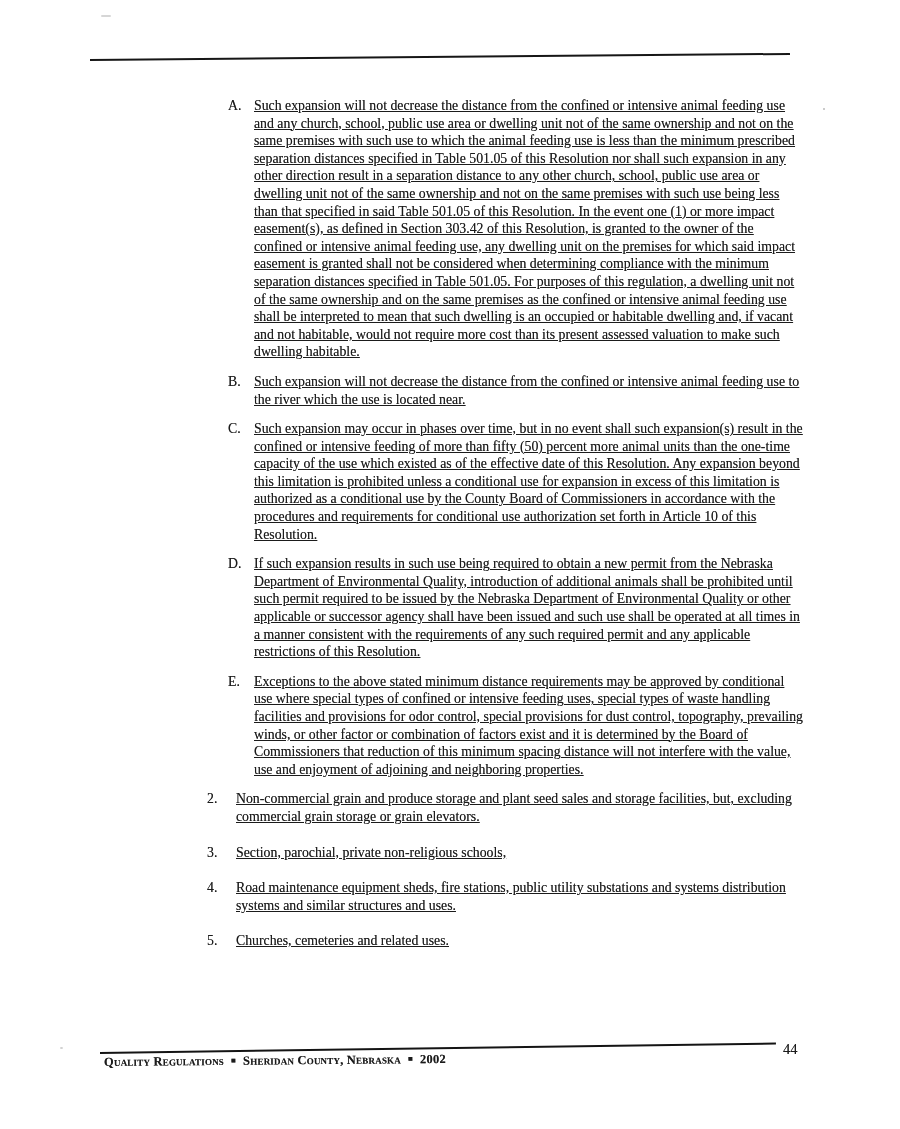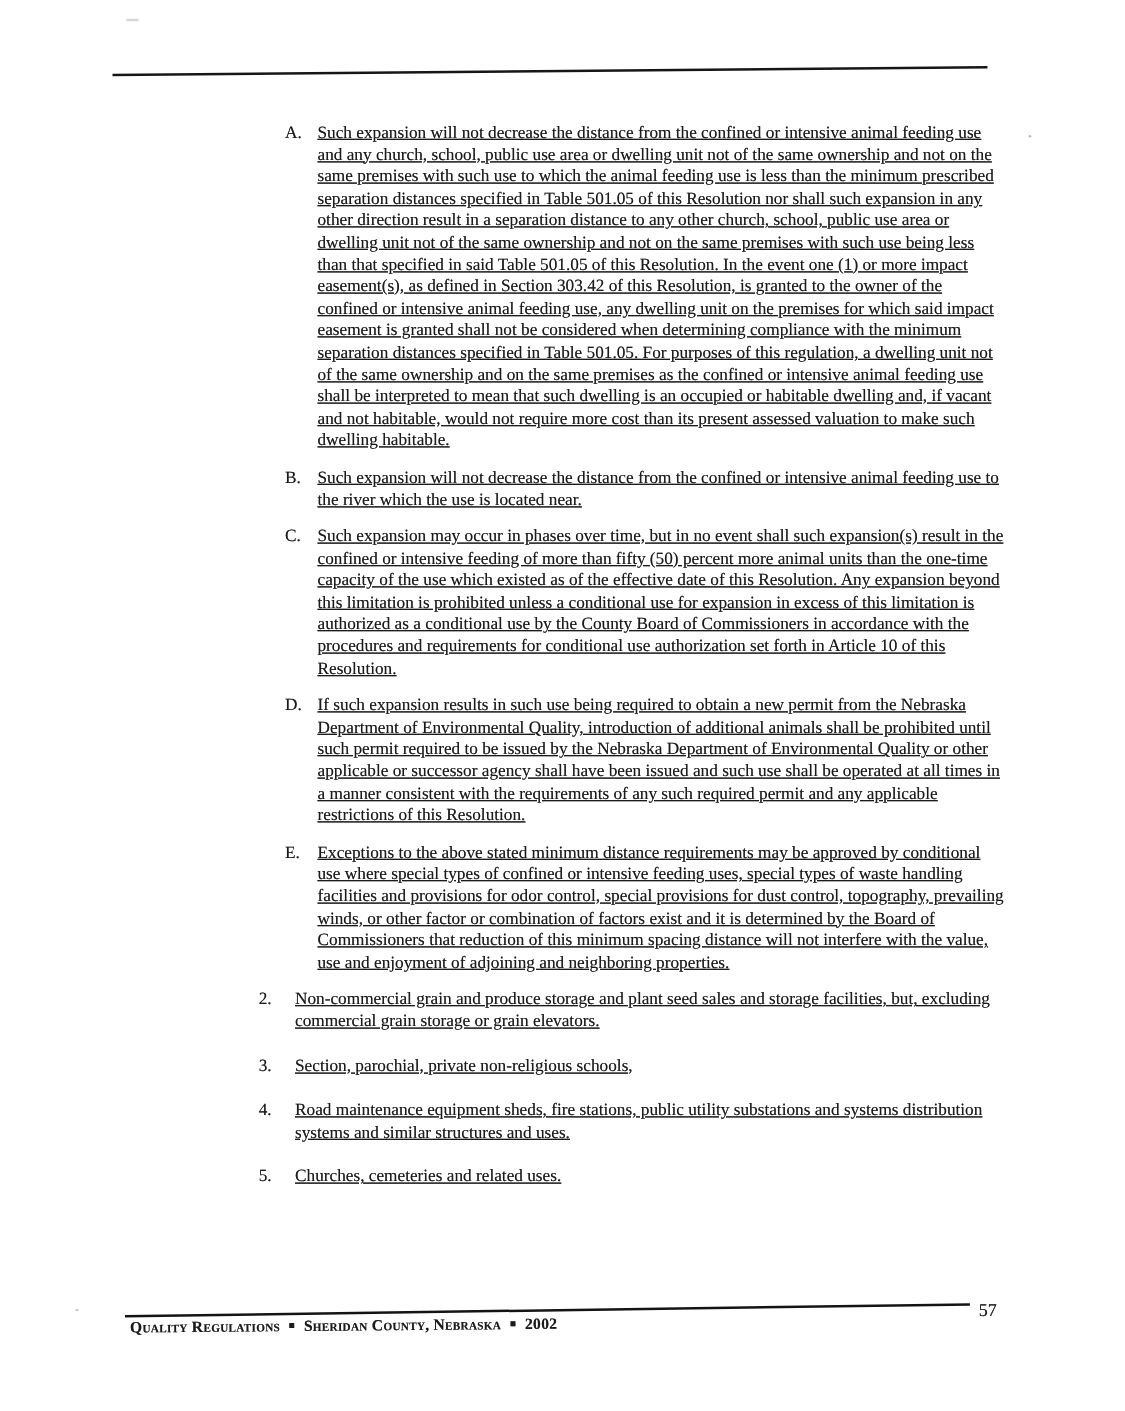--- a/index.html
+++ b/index.html
@@ -164,15 +164,15 @@
     </div>
 
   </div>
 
   <div class="footer-rule"></div>
 
   <div class="footer-text txt">
     <span>Quality Regulations</span><span class="sep">■</span><span>Sheridan County, Nebraska</span><span class="sep">■</span><span>2002</span>
   </div>
 
-  <div class="page-number txt">57</div>
+  <div class="page-number txt">44</div>
 
 </div>
 
 </body></html>

